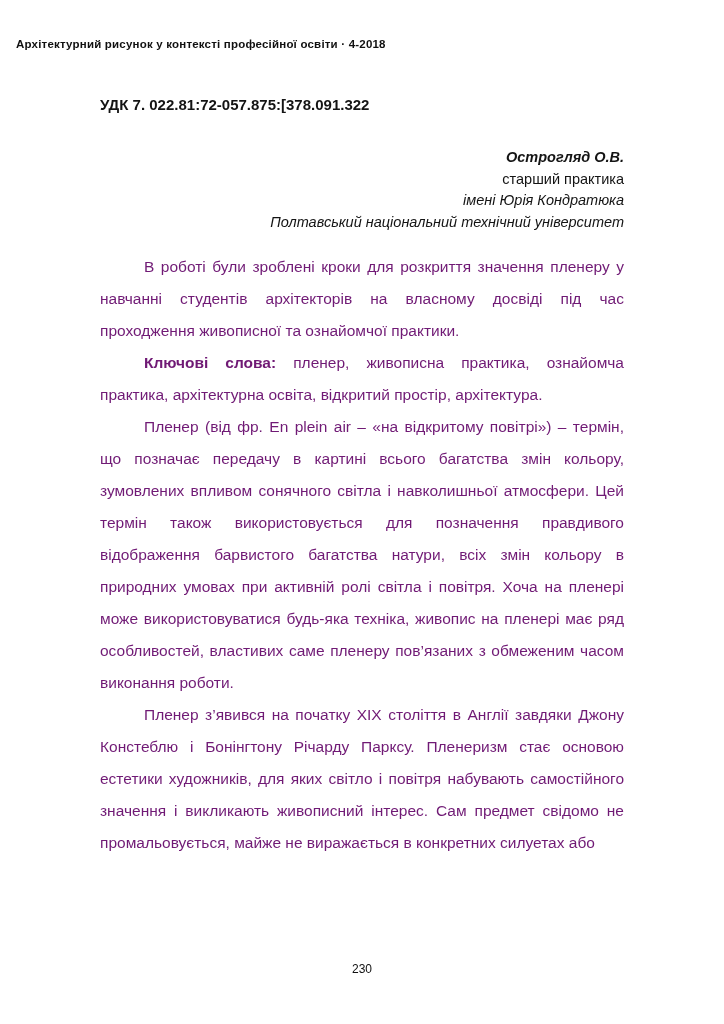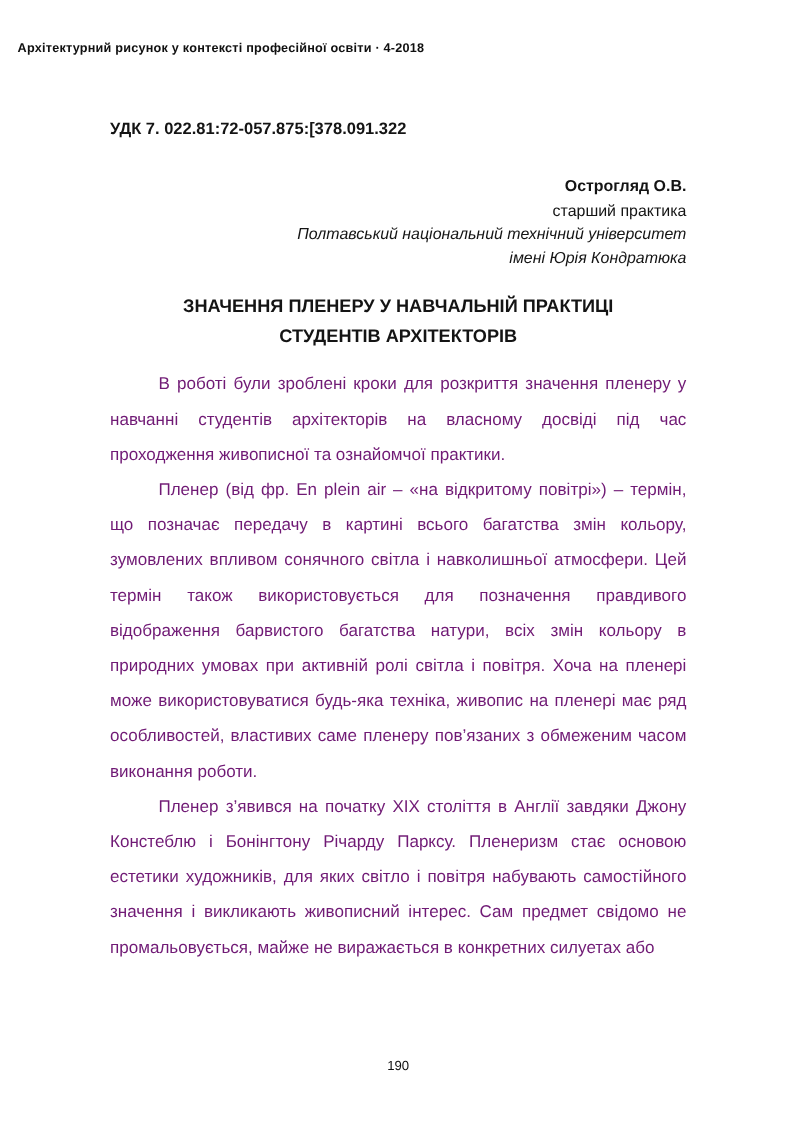--- a/index.html
+++ b/index.html
@@ -25,29 +25,29 @@
   }
   .content {
     position: absolute;
     top: 96px;
     left: 100px;
     width: 524px;
   }
   .udc {
     font-weight: bold;
     font-size: 15px;
-    margin: 13px 0 34px 0;
+    margin: 0 0 34px 0;
   }
   .authors {
     text-align: right;
     font-size: 14.5px;
     line-height: 21.5px;
     margin: 0 0 18px 0;
   }
-  .author-name { font-weight: bold; }
+  .author-name { font-weight: bold; font-style: italic; }
   .author-role.upright { font-style: normal; }
   .author-role.italic { font-style: italic; }
   .affiliation { font-style: italic; }
   .title {
     text-align: center;
     font-size: 16.5px;
     font-weight: bold;
     line-height: 27px;
     margin: 20px 0 10px 0;
   }
@@ -79,38 +79,37 @@
 
   <div class="running-header">Архітектурний рисунок у контексті професійної освіти · 4-2018</div>
 
   <div class="content">
 
     <div class="udc">УДК 7. 022.81:72-057.875:[378.091.322</div>
 
     <div class="authors">
       <div class="author-name">Острогляд О.В.</div>
       <div class="author-role upright">старший практика</div>
+      <div class="affiliation">імені Юрія Кондратюка</div>
       <div class="affiliation">Полтавський національний технічний університет</div>
-      <div class="affiliation">імені Юрія Кондратюка</div>
     </div>
 
-    <h1 class="title">
-      <span class="title-line">ЗНАЧЕННЯ ПЛЕНЕРУ У НАВЧАЛЬНІЙ ПРАКТИЦІ</span>
-      <span class="title-line">СТУДЕНТІВ АРХІТЕКТОРІВ</span>
-    </h1>
 
     <div class="body-text">
       <p class="para">
         <span>В роботі були зроблені кроки для розкриття значення пленеру у навчанні студентів архітекторів на власному досвіді під час проходження живописної та ознайомчої практики.</span>
+      </p>
+      <p class="para">
+        <span class="lead">Ключові слова:</span><span> пленер, живописна практика, ознайомча практика, архітектурна освіта, відкритий простір, архітектура.</span>
       </p>
       <p class="para">
         <span>Пленер (від фр. En plein air – «на відкритому повітрі») – термін, що позначає передачу в картині всього багатства змін кольору, зумовлених впливом сонячного світла і навколишньої атмосфери. Цей термін також використовується для позначення правдивого відображення барвистого багатства натури, всіх змін кольору в природних умовах при активній ролі світла і повітря. Хоча на пленері може використовуватися будь-яка техніка, живопис на пленері має ряд особливостей, властивих саме пленеру пов’язаних з обмеженим часом виконання роботи.</span>
       </p>
       <p class="para">
         <span>Пленер з’явився на початку XIX століття в Англії завдяки Джону Констеблю і Бонінгтону Річарду Парксу. Пленеризм стає основою естетики художників, для яких світло і повітря набувають самостійного значення і викликають живописний інтерес. Сам предмет свідомо не промальовується, майже не виражається в конкретних силуетах або</span>
       </p>
     </div>
 
   </div>
 
-  <div class="page-number">190</div>
+  <div class="page-number">230</div>
 
 </div>
 
 </body></html>

